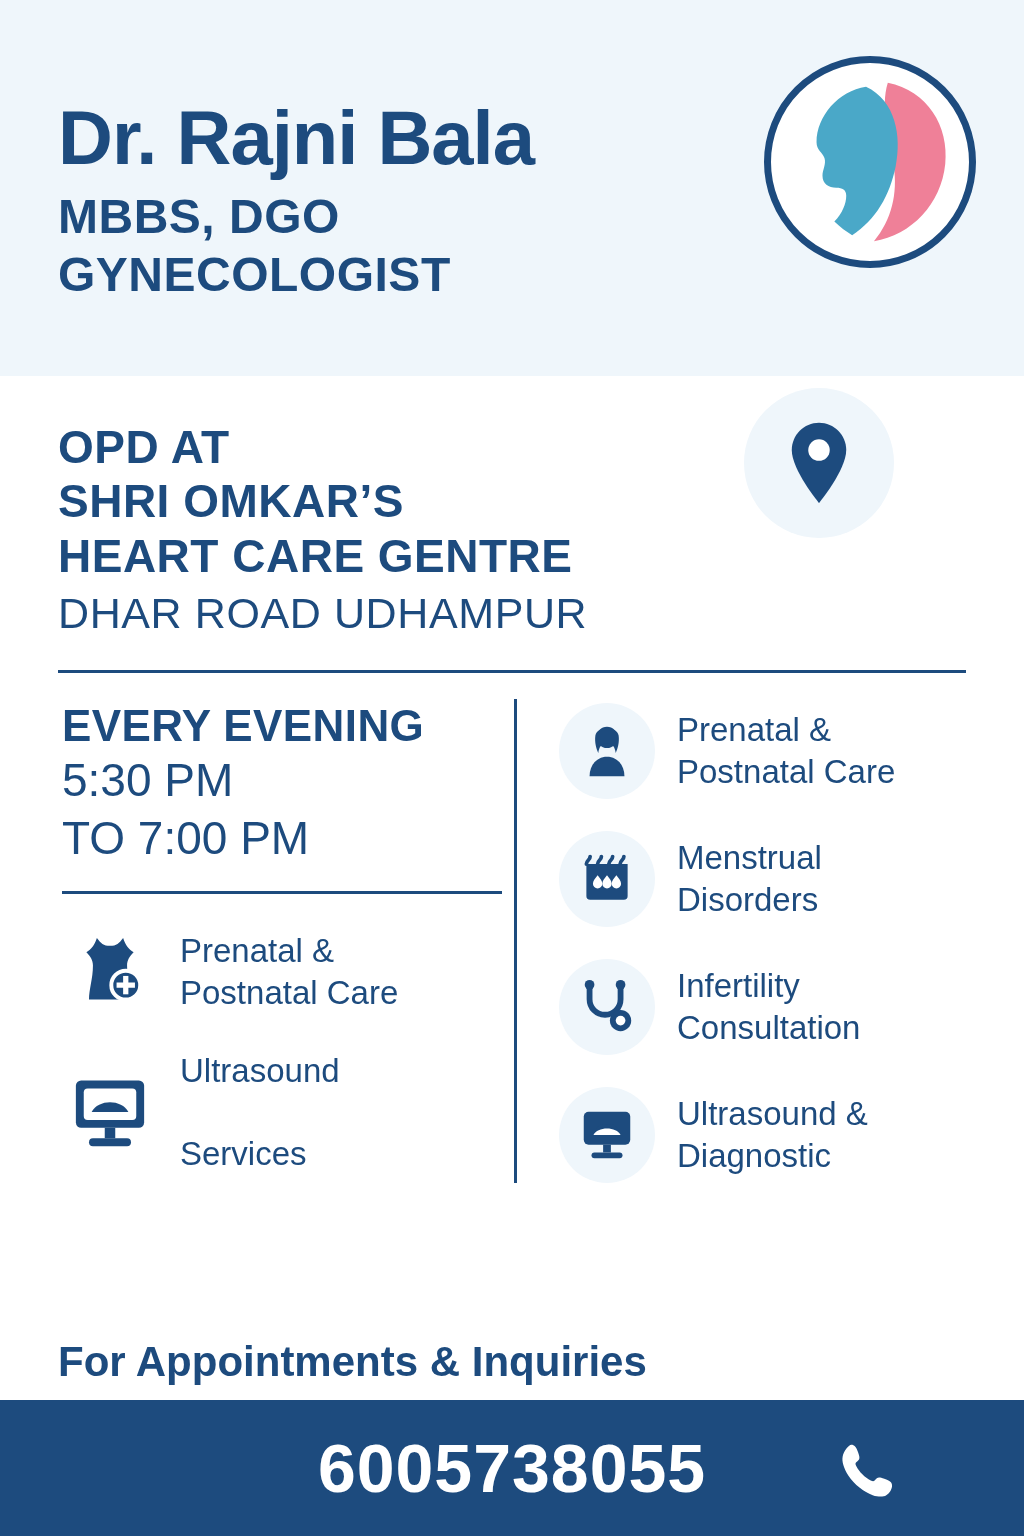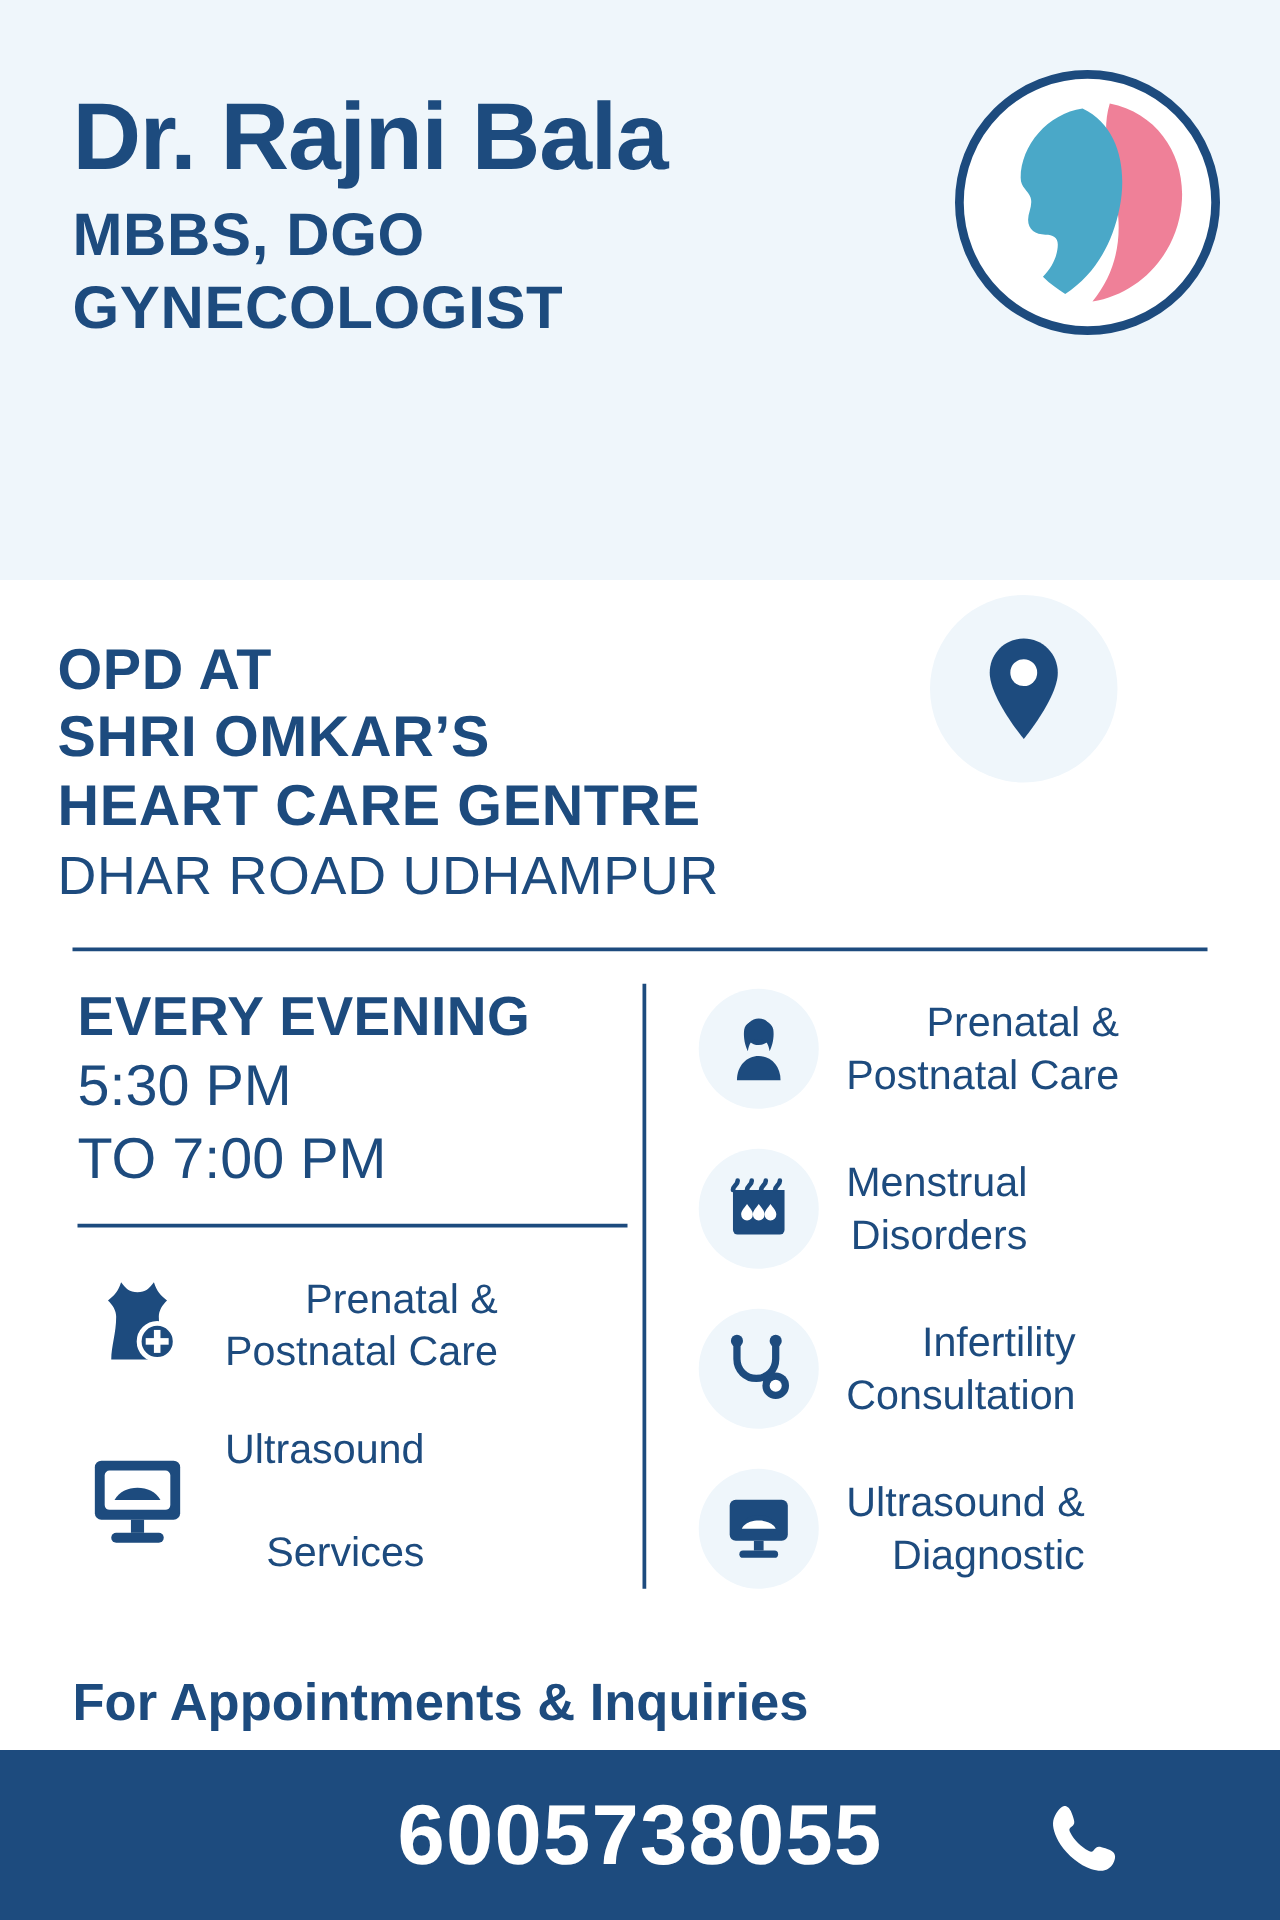--- a/index.html
+++ b/index.html
@@ -15,24 +15,24 @@
     position: relative;
     width: 1024px;
     height: 1536px;
     background: #ffffff;
     overflow: hidden;
   }
 
   
   .header {
     position: relative;
-    height: 464px;
+    height: 376px;
     background: #eff6fb;
     box-sizing: border-box;
-    padding: 72px 0 0 58px;
+    padding: 100px 0 0 58px;
   }
   .doc-name {
     font-size: 76px;
     font-weight: bold;
     color: #1d4b7e;
     letter-spacing: -1px;
     line-height: 1.0;
     margin: 0 0 14px 0;
   }
   .doc-degree {
@@ -60,21 +60,21 @@
     border-radius: 50%;
     background: #ffffff;
     border: 7px solid #1d4b7e;
     box-sizing: border-box;
   }
   .logo-circle svg { display: block; width: 100%; height: 100%; }
 
   
   .opd {
     position: relative;
-    padding: 44px 0 0 46px;
+    padding: 44px 0 0 58px;
   }
   .opd-line {
     font-size: 46px;
     font-weight: bold;
     color: #1d4b7e;
     letter-spacing: 0.5px;
     line-height: 1.18;
   }
   .opd-addr {
     font-size: 43px;
@@ -162,21 +162,20 @@
   }
   .service .ico.round {
     border-radius: 50%;
     background: #eff6fb;
   }
   .service .txt {
     font-size: 33px;
     color: #1d4b7e;
     line-height: 1.26;
     font-weight: 500;
-    text-align: right;
   }
   .col-left .service { margin-top: 30px; }
   .col-right .service:first-child { margin-top: 4px; }
   .col-right .service { margin-top: 32px; }
 
   
   .appt {
     position: absolute;
     left: 58px;
     bottom: 150px;

